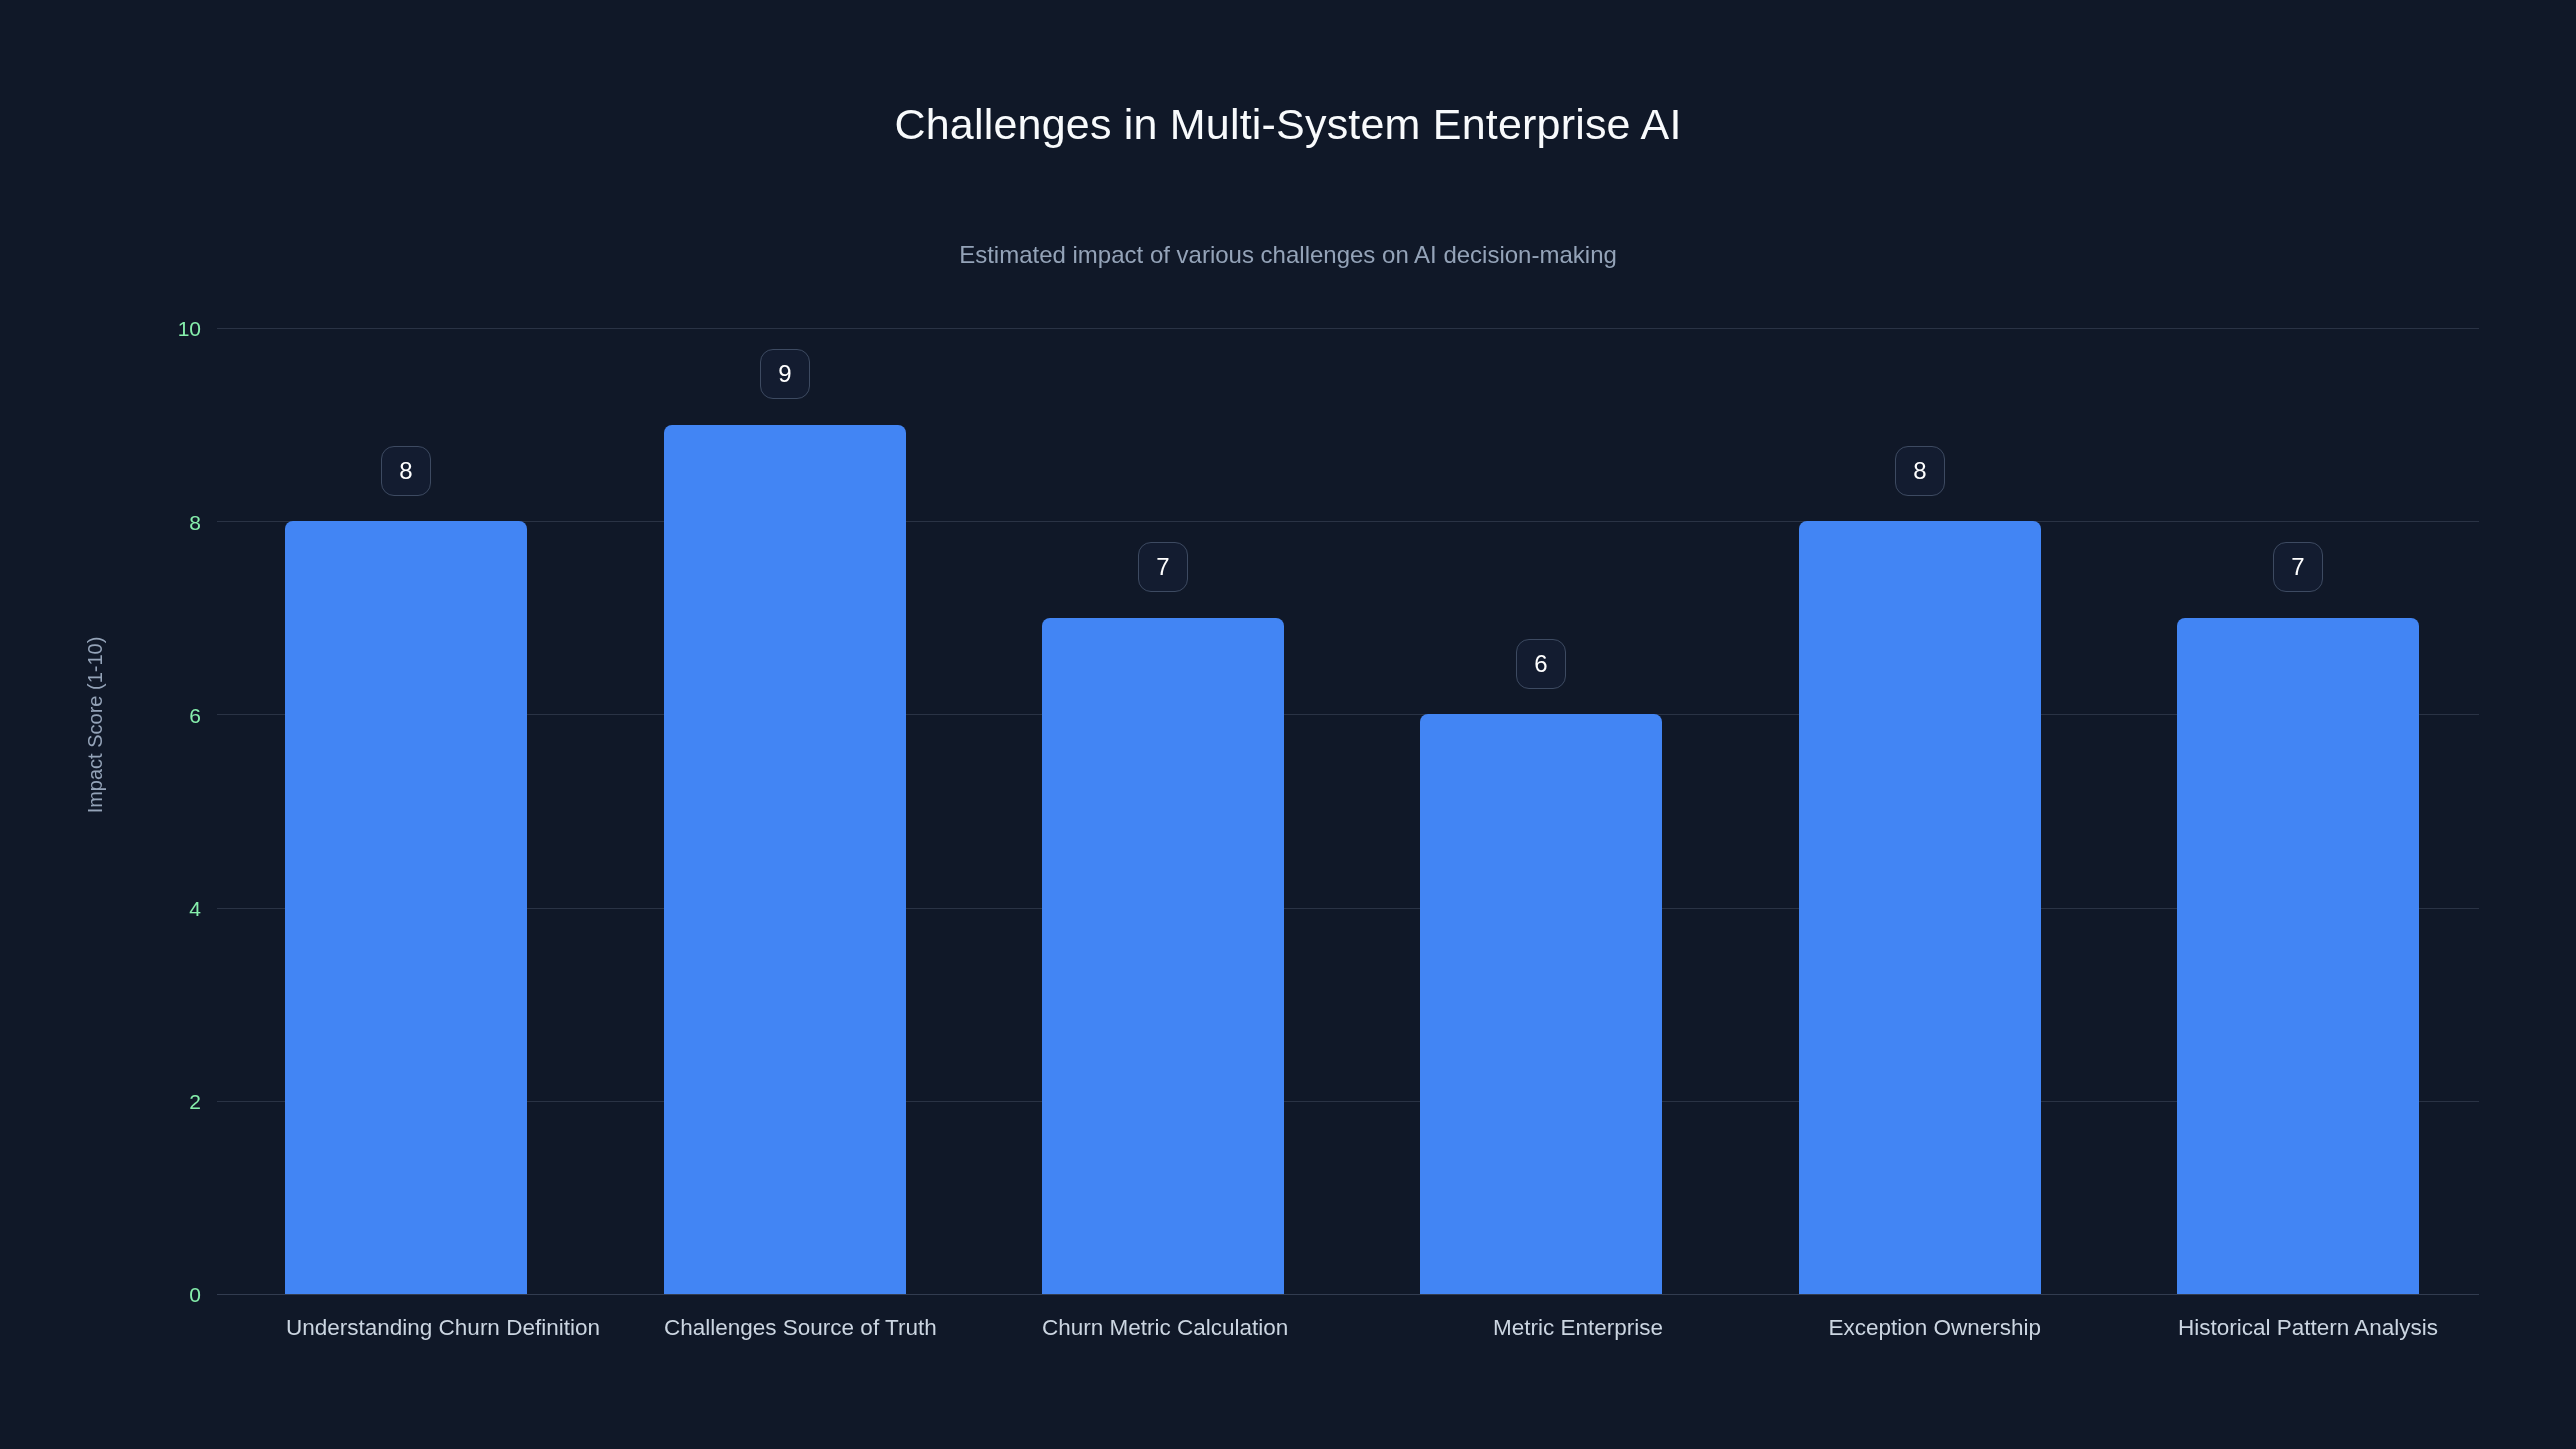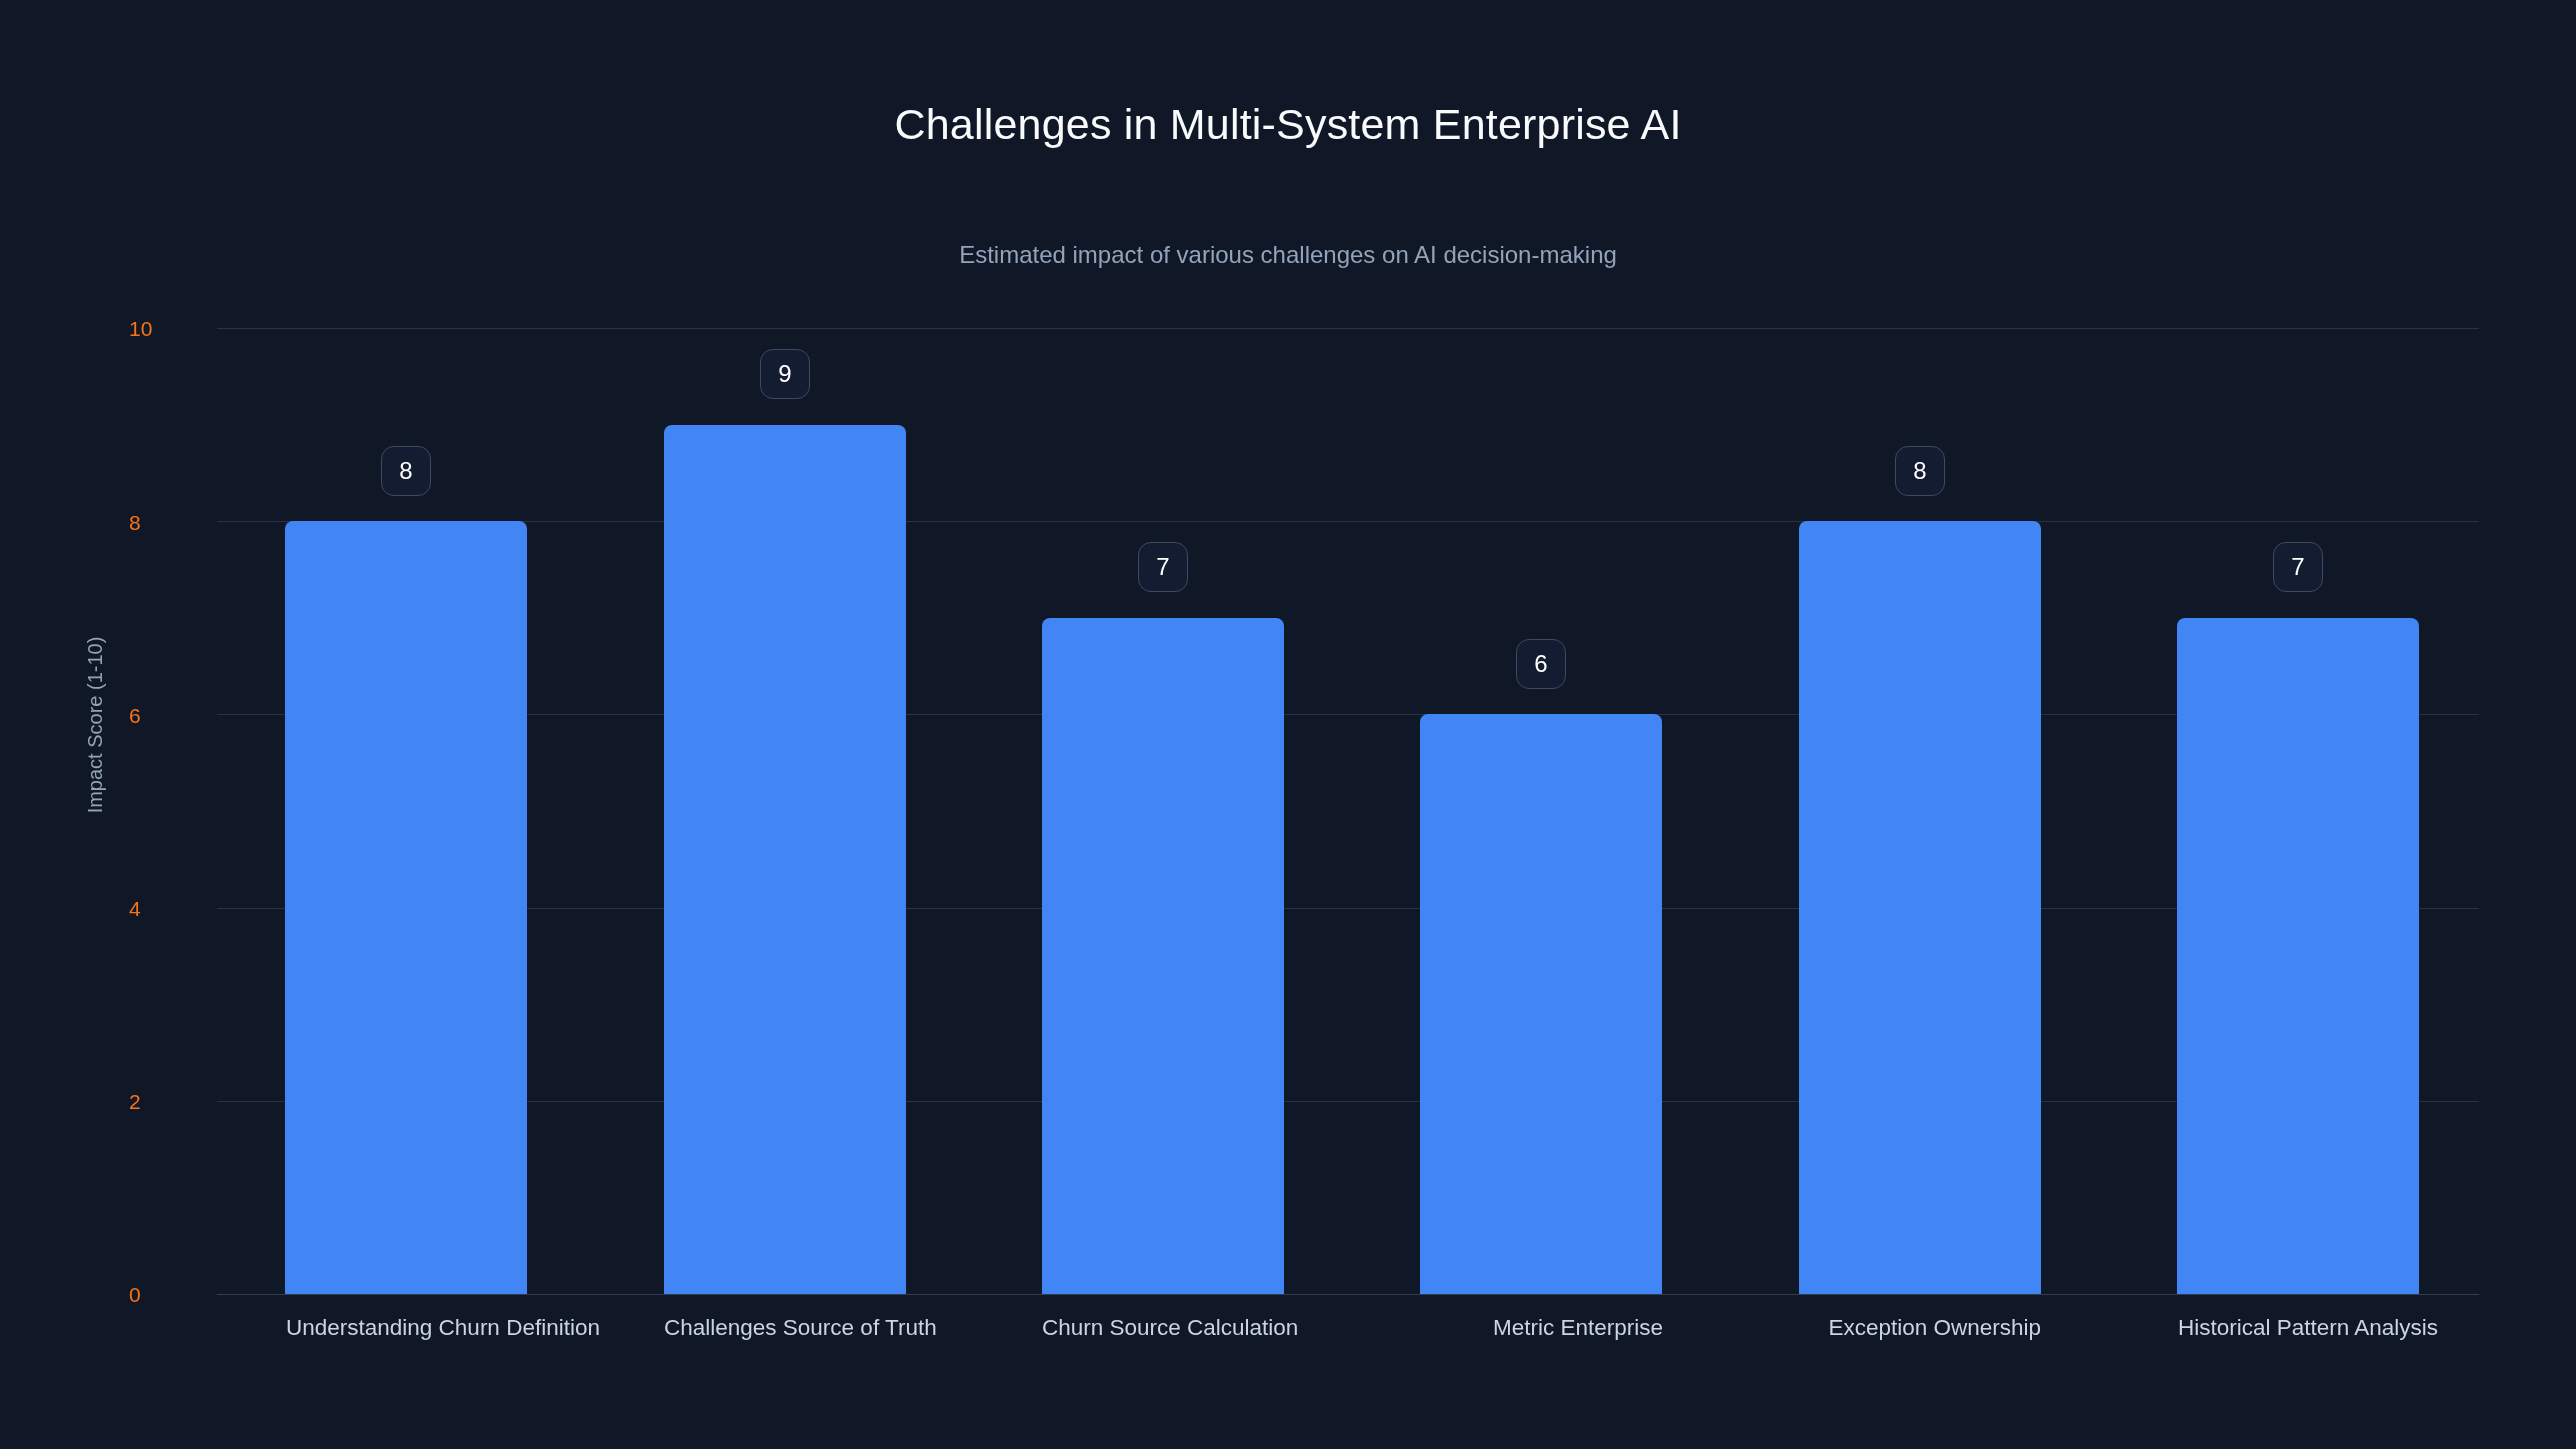--- a/index.html
+++ b/index.html
@@ -53,23 +53,23 @@
     position: absolute;
     left: 0;
     width: 100%;
     height: 0.8px;
     background: #2a3345;
   }
   .gridline.baseline { background: #323c50; }
   .y-tick-label {
     position: absolute;
     width: 72px;
-    text-align: left;
+    text-align: right;
     font-size: 21px;
-    color: #f97316;
+    color: #86efac;
     line-height: 1;
     transform: translateY(-50%);
   }
 
   #y-axis-title {
     position: absolute;
     left: 95px;
     top: 725px;
     transform: translate(-50%, -50%) rotate(-90deg);
     transform-origin: center center;
@@ -155,20 +155,20 @@
         <div class="bar" title="Exception Handling: 8" style="left: 1582px; height: 773px; background: rgb(66, 133, 244);"></div>
         <div class="value-badge" style="left: 1582px; top: 118px;">8</div>
         <div class="bar" title="Historical Pattern Analysis: 7" style="left: 1960px; height: 676px; background: rgb(66, 133, 244);"></div>
         <div class="value-badge" style="left: 1960px; top: 214px;">7</div>
       </div>
   </div>
 
   <div id="x-tick-labels">
       <div class="x-tick-label" style="left: 286px;">Understanding Churn Definition</div>
       <div class="x-tick-label" style="left: 664px;">Challenges Source of Truth</div>
-      <div class="x-tick-label" style="left: 1042px;">Churn Source Calculation</div>
+      <div class="x-tick-label" style="left: 1042px;">Churn Metric Calculation</div>
       <div class="x-tick-label" style="left: 1421px;">Metric Enterprise</div>
       <div class="x-tick-label" style="left: 1799px;">Exception Ownership</div>
       <div class="x-tick-label" style="left: 2178px;">Historical Pattern Analysis</div>
     </div>
 
 </div>
 
 
 </body></html>

